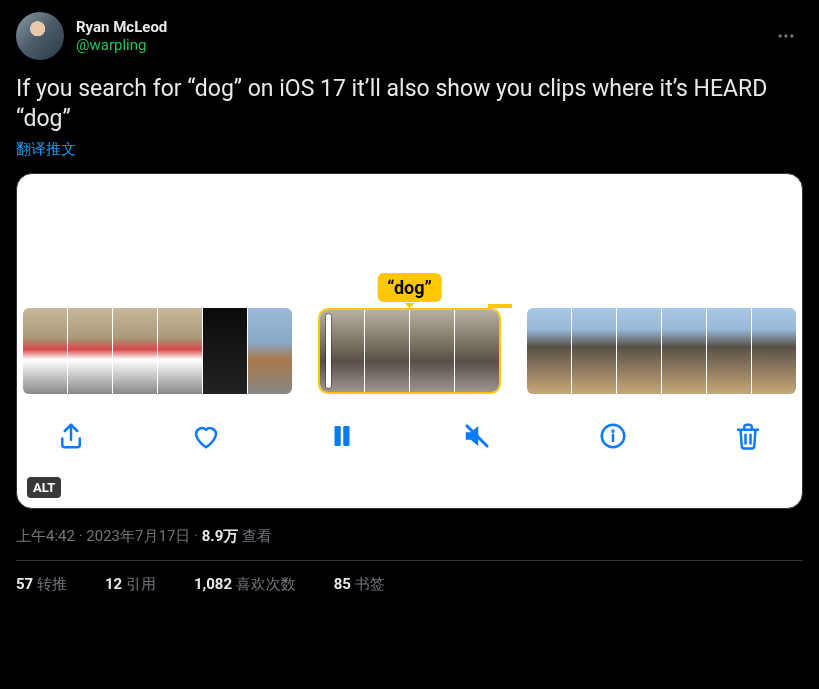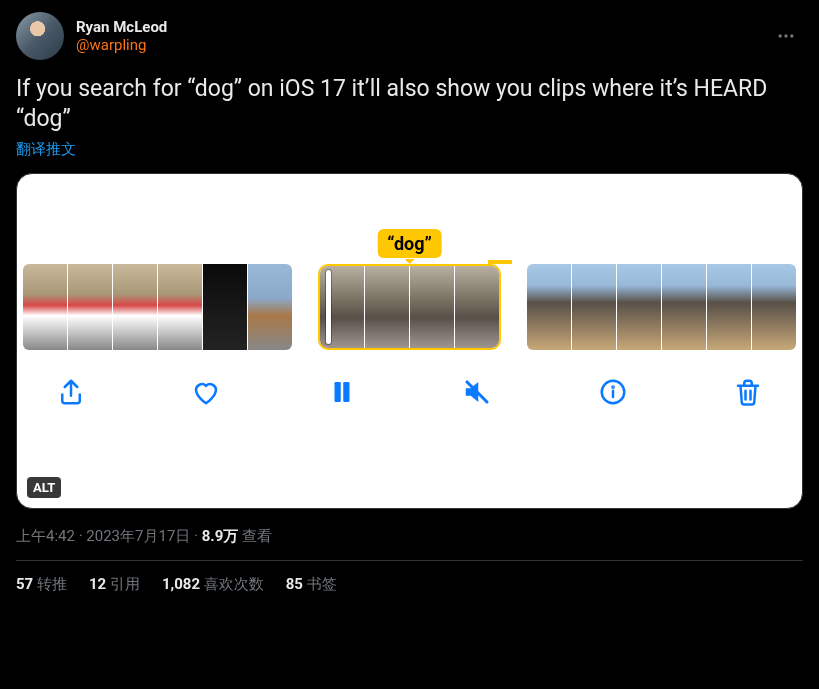--- a/index.html
+++ b/index.html
@@ -35,21 +35,21 @@
     background: radial-gradient(circle at 45% 35%, #e8c8a8 0%, #e8c8a8 18%, transparent 19%);
   }
   .names { flex: 1; }
   .display-name {
     font-weight: 700;
     font-size: 15px;
     color: #e7e9ea;
   }
   .handle {
     font-size: 15px;
-    color: #f97316;
+    color: #22c55e;
   }
   .more-btn {
     color: #71767b;
     width: 34px; height: 34px;
     display: flex; align-items: center; justify-content: center;
     border-radius: 50%;
     cursor: pointer;
   }
   .more-btn svg { width: 20px; height: 20px; fill: currentColor; }
 
@@ -72,21 +72,21 @@
   .media-card {
     margin-top: 14px;
     background: #fff;
     border-radius: 16px;
     overflow: hidden;
     position: relative;
     height: 336px;
     border: 1px solid #2f3336;
   }
   .media-top {
-    height: 90px;
+    height: 134px;
     position: relative;
   }
   .dog-tag {
     position: absolute;
     bottom: 6px;
     left: 50%;
     transform: translateX(-50%);
     background: #ffc700;
     color: #000;
     font-weight: 700;
@@ -184,21 +184,21 @@
     color: #71767b;
   }
   .meta .views-count { color: #e7e9ea; font-weight: 700; }
   .divider {
     margin-top: 14px;
     border: none;
     border-top: 1px solid #2f3336;
   }
   .stats {
     display: flex;
-    gap: 22px;
+    gap: 38px;
     padding: 14px 0;
     font-size: 15px;
     color: #71767b;
   }
   .stats .count { color: #e7e9ea; font-weight: 700; }
   .stat { cursor: pointer; }
 </style>
 </head>
 <body>
 

